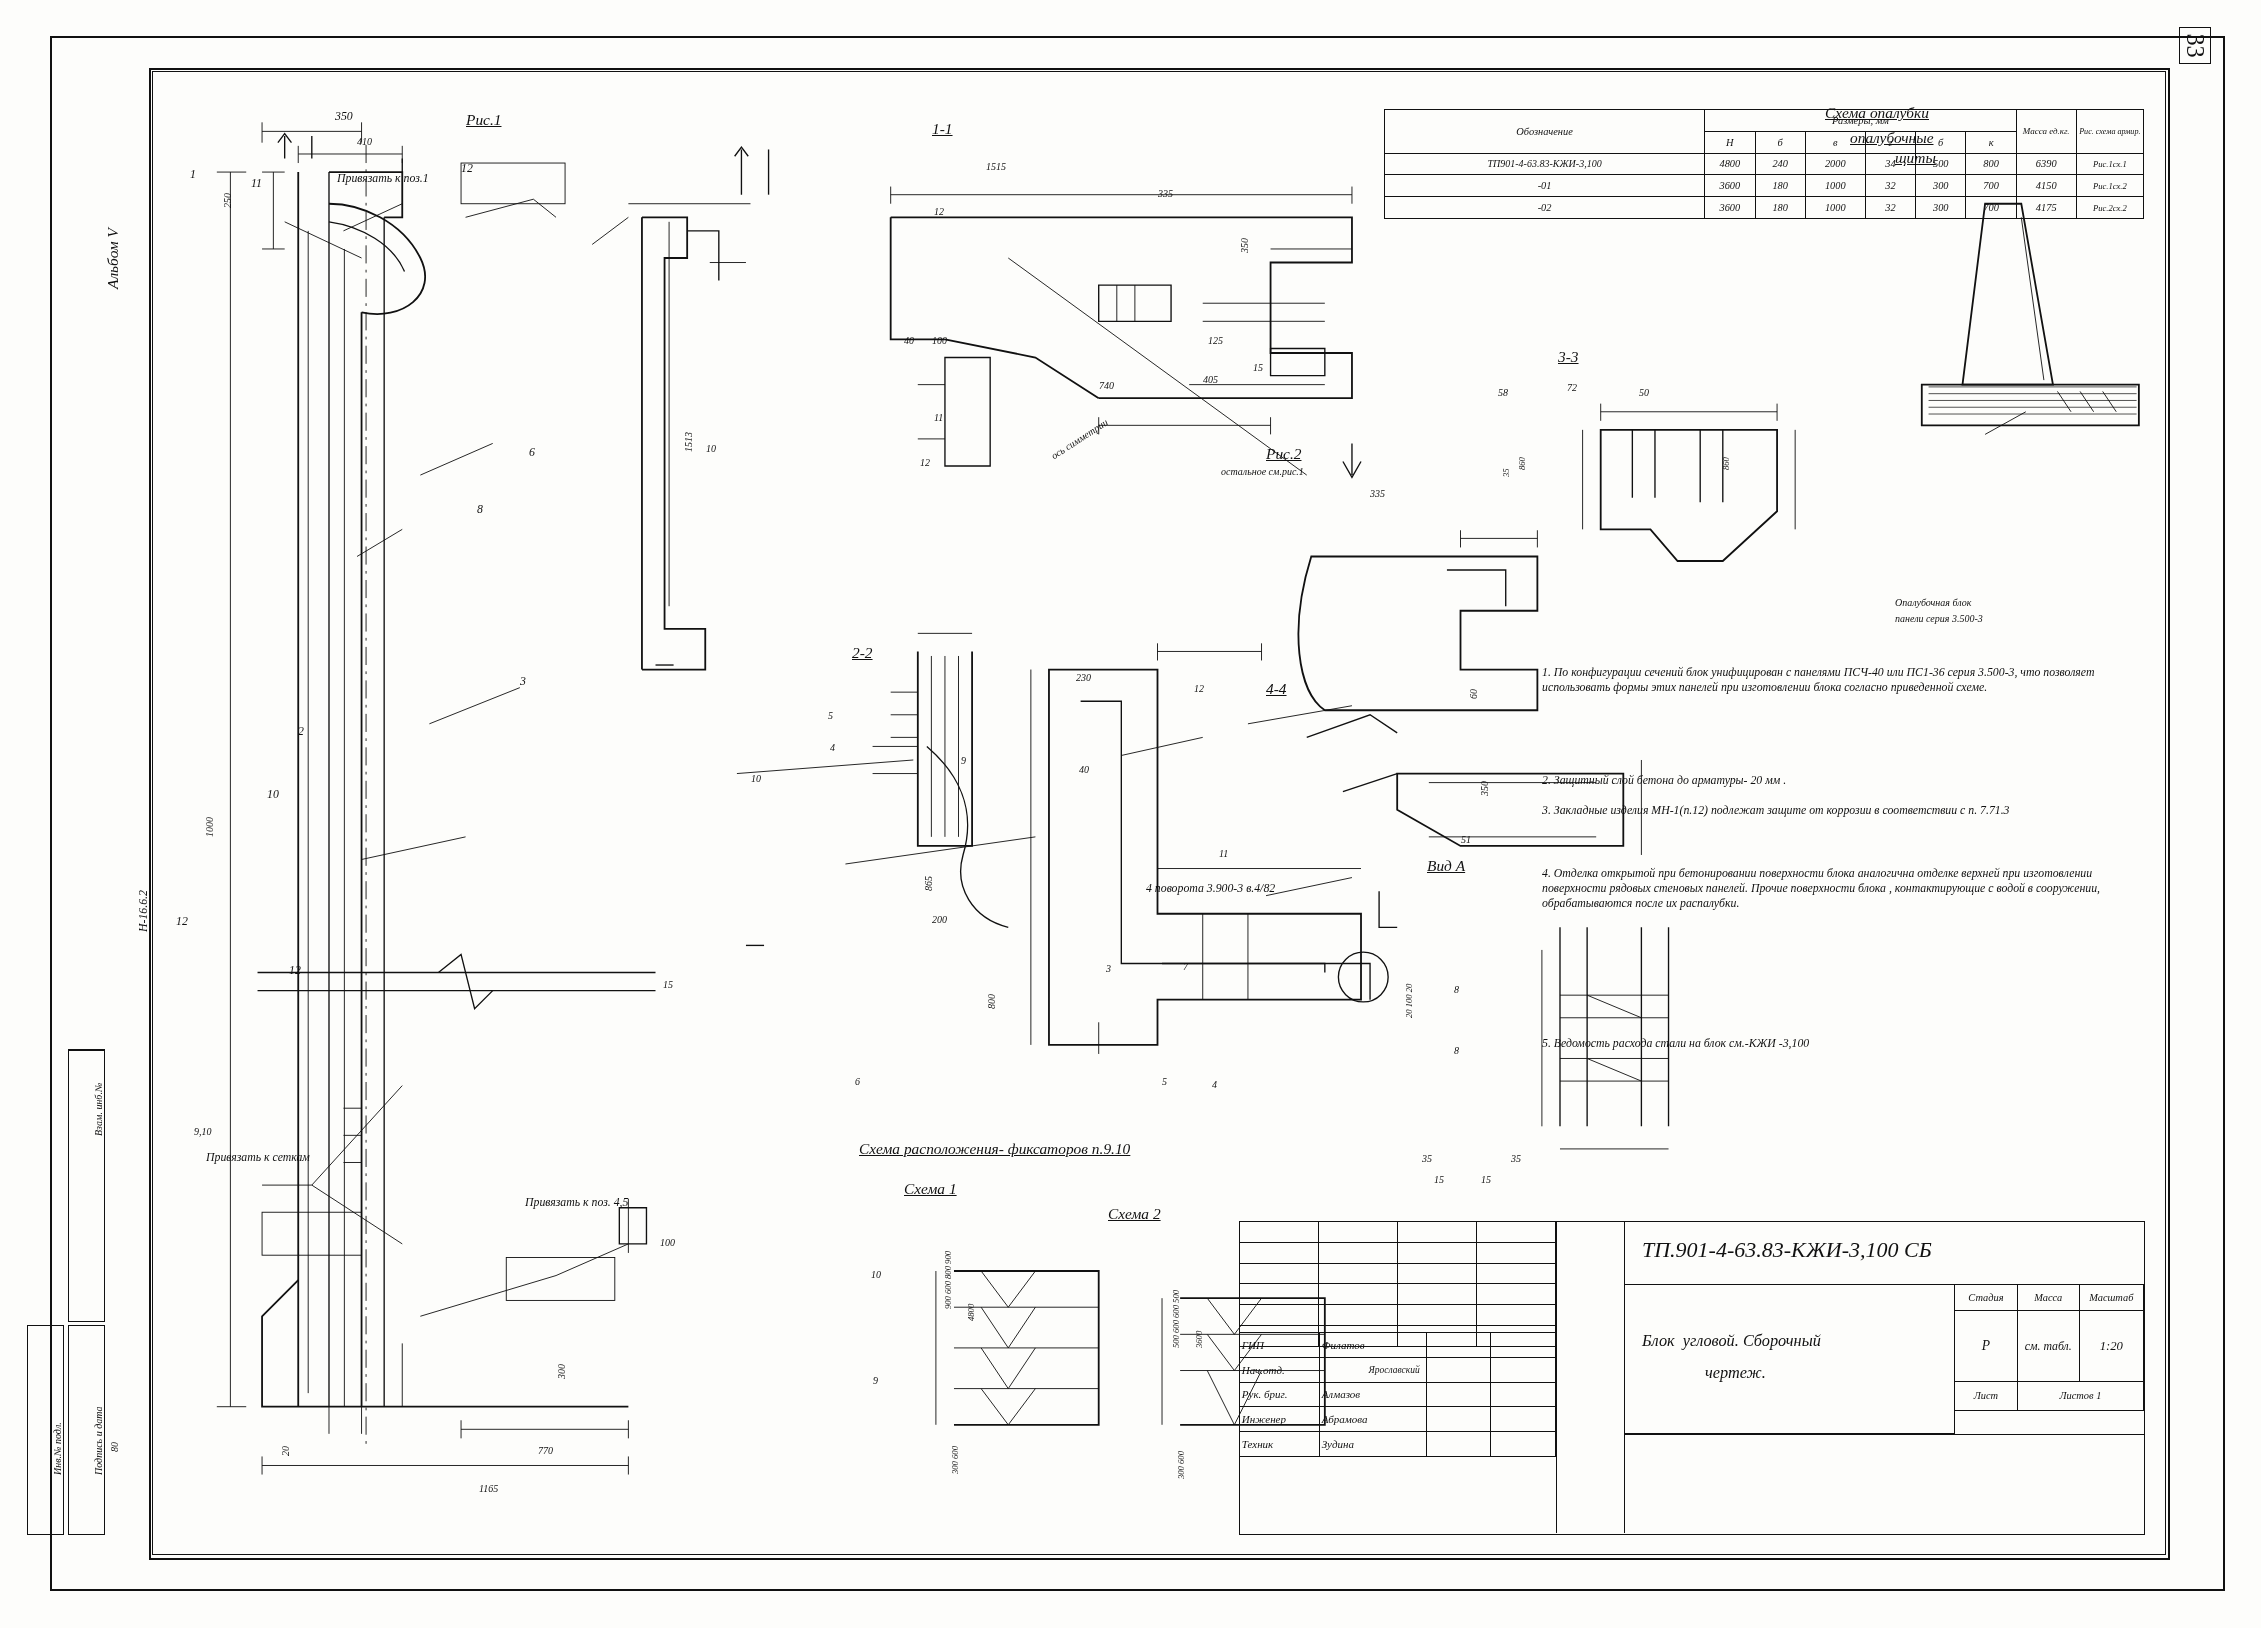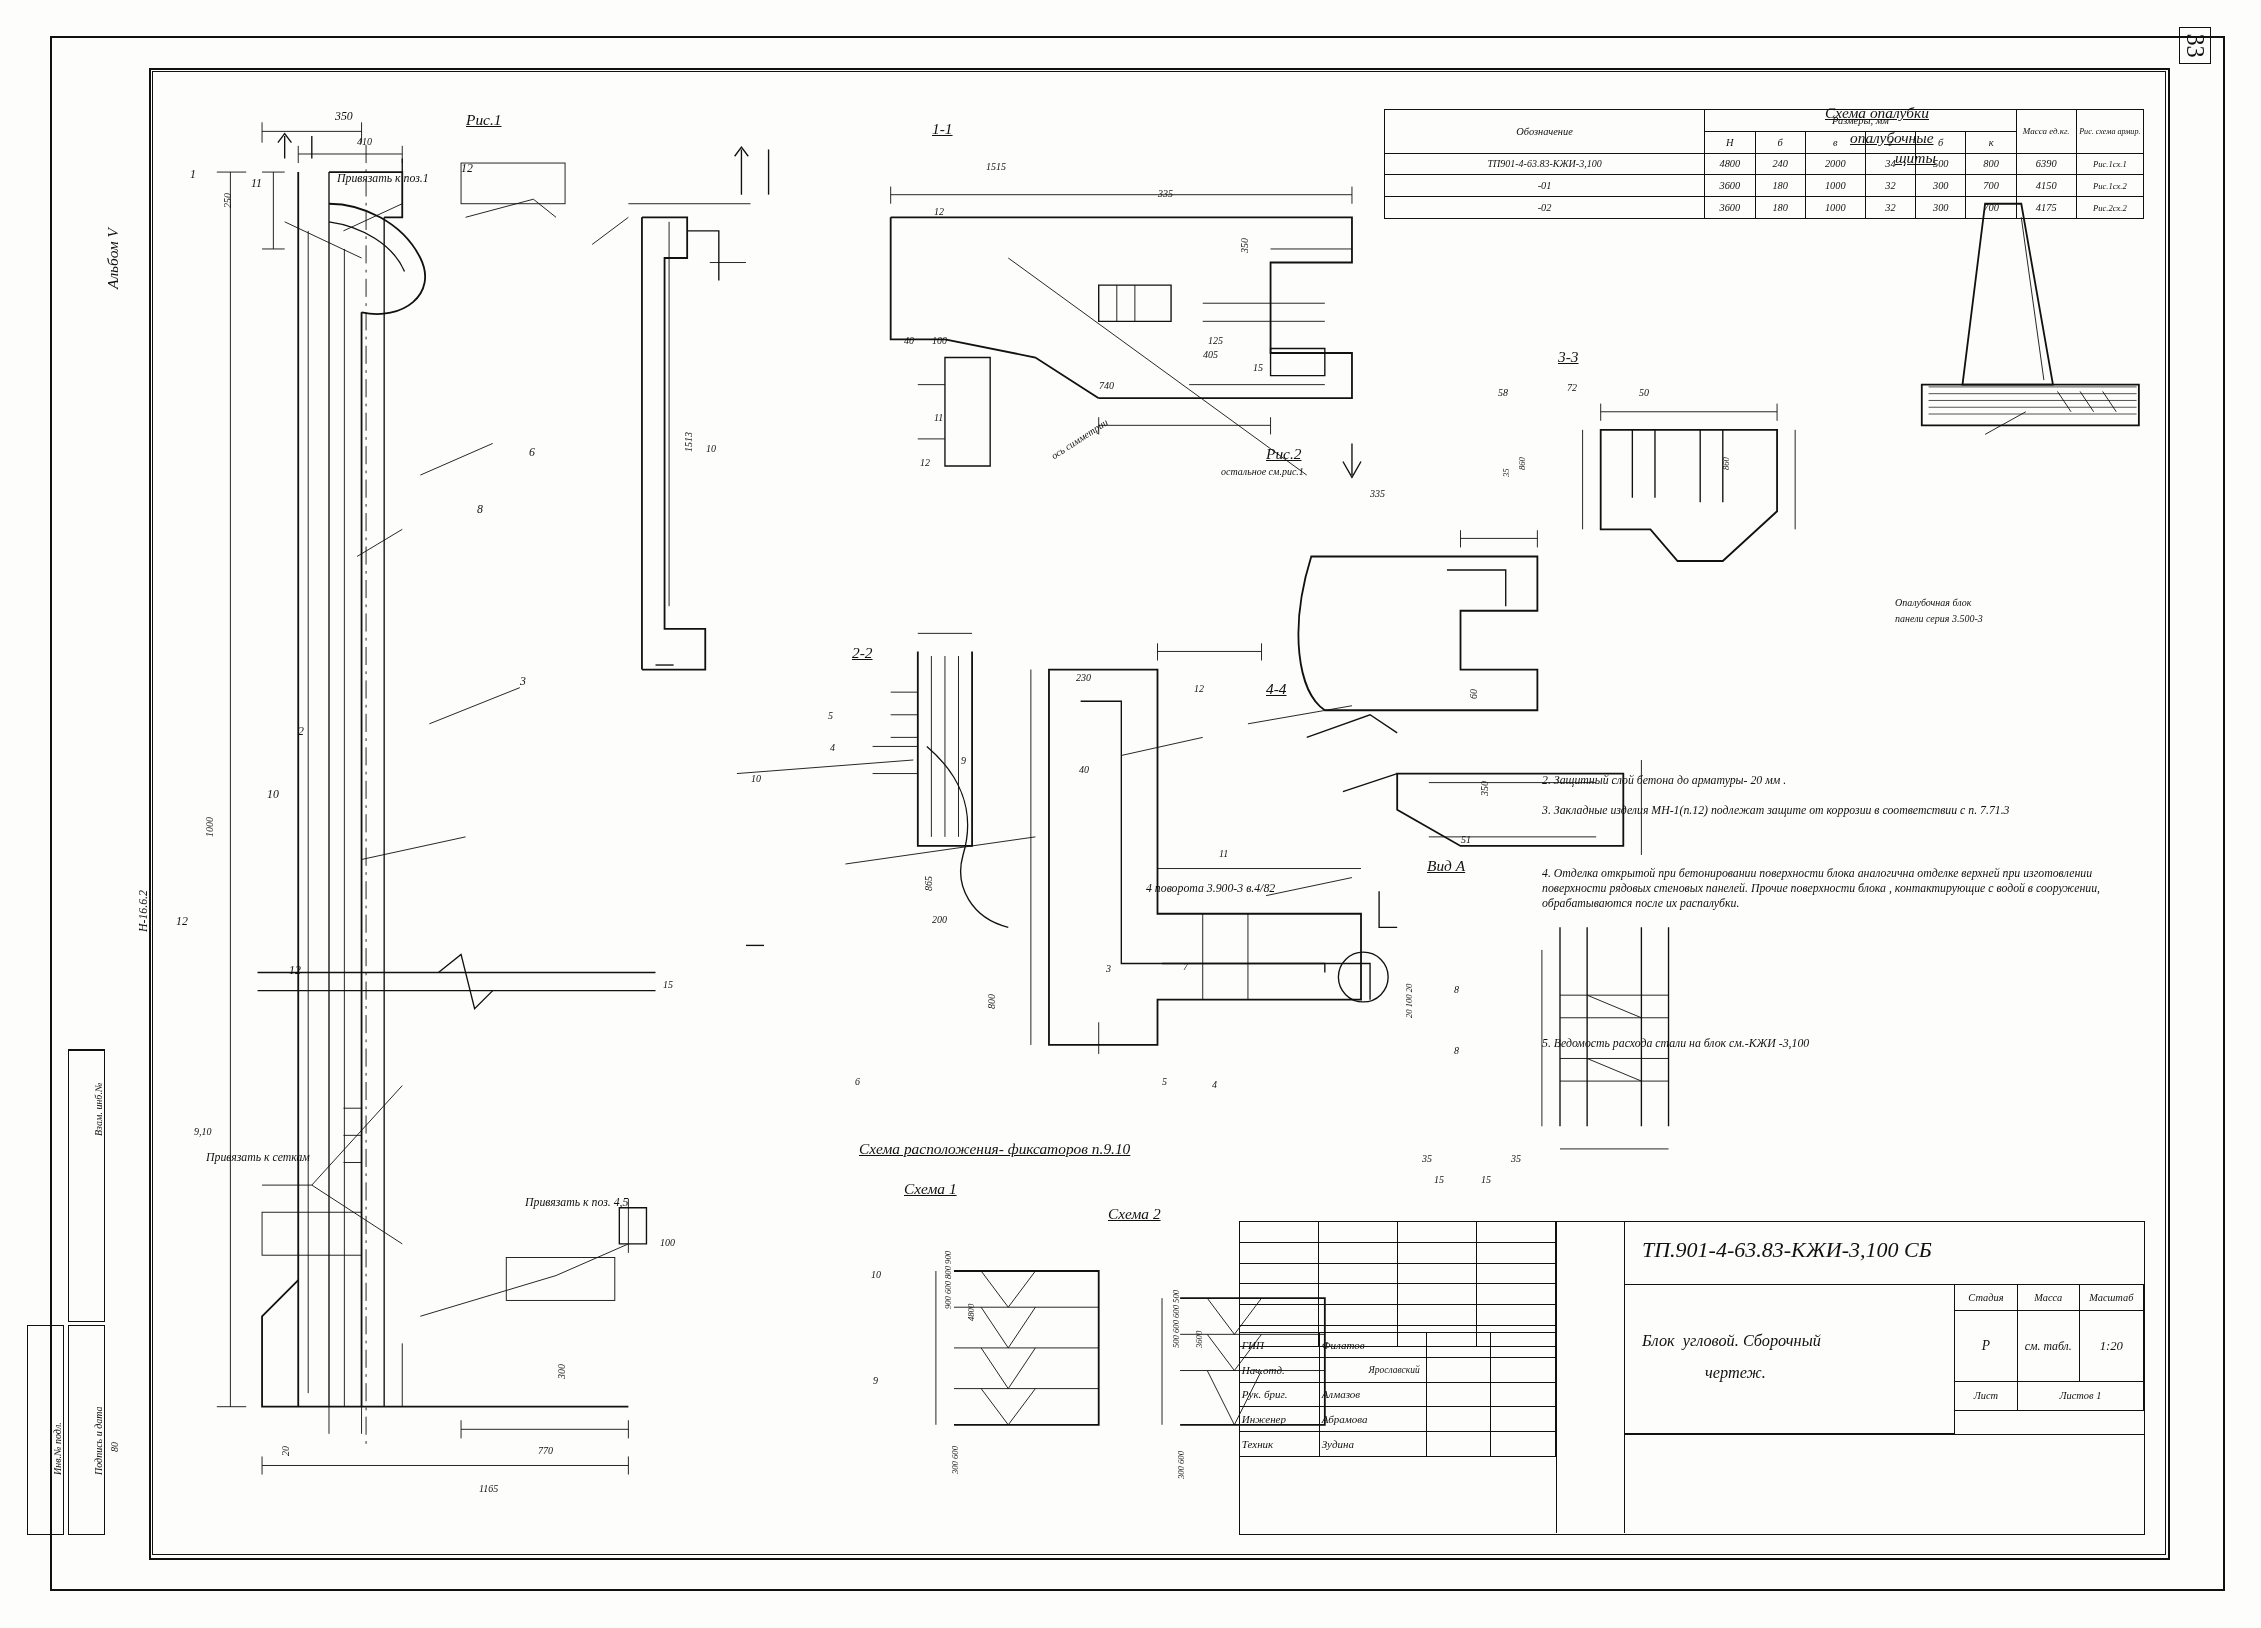--- a/index.html
+++ b/index.html
@@ -315,21 +315,21 @@
   <div class="txt sm hand" style="left:683px;top:452px;transform:rotate(-90deg);transform-origin:0 0;">1513</div>
   <div class="txt sm hand" style="left:660px;top:1237px;">100</div>
   <div class="txt sm hand" style="left:663px;top:979px;">15</div>
   <div class="txt sm hand" style="left:706px;top:443px;">10</div>
 
   <div class="txt big hand ul" style="left:932px;top:120px;">1-1</div>
   <div class="txt sm hand" style="left:986px;top:161px;">1515</div>
   <div class="txt sm hand" style="left:1158px;top:188px;">335</div>
   <div class="txt sm hand" style="left:1239px;top:253px;transform:rotate(-90deg);transform-origin:0 0;">350</div>
   <div class="txt sm hand" style="left:1099px;top:380px;">740</div>
-  <div class="txt sm hand" style="left:1203px;top:349px;">405</div>
+  <div class="txt sm hand" style="left:1203px;top:374px;">405</div>
   <div class="txt sm hand" style="left:1208px;top:335px;">125</div>
   <div class="txt sm hand" style="left:1253px;top:362px;">15</div>
   <div class="txt sm hand" style="left:934px;top:206px;">12</div>
   <div class="txt sm hand" style="left:920px;top:457px;">12</div>
   <div class="txt sm hand" style="left:934px;top:412px;">11</div>
   <div class="txt sm hand" style="left:1049px;top:452px;transform:rotate(-33deg);transform-origin:0 0;">ось симметрии</div>
   <div class="txt sm hand" style="left:904px;top:335px;">40</div>
   <div class="txt sm hand" style="left:932px;top:335px;">100</div>
 
   <div class="txt big hand ul" style="left:1266px;top:445px;">Рис.2</div>
@@ -389,20 +389,21 @@
   <div class="txt big hand ul" style="left:1108px;top:1205px;">Схема 2</div>
   <div class="txt sm hand" style="left:871px;top:1269px;">10</div>
   <div class="txt sm hand" style="left:873px;top:1375px;">9</div>
   <div class="txt xs hand" style="left:943px;top:1309px;transform:rotate(-90deg);transform-origin:0 0;">900 600 800 900</div>
   <div class="txt xs hand" style="left:966px;top:1321px;transform:rotate(-90deg);transform-origin:0 0;">4800</div>
   <div class="txt xs hand" style="left:950px;top:1474px;transform:rotate(-90deg);transform-origin:0 0;">300 600</div>
   <div class="txt xs hand" style="left:1171px;top:1348px;transform:rotate(-90deg);transform-origin:0 0;">500 600 600 500</div>
   <div class="txt xs hand" style="left:1194px;top:1348px;transform:rotate(-90deg);transform-origin:0 0;">3600</div>
   <div class="txt xs hand" style="left:1176px;top:1479px;transform:rotate(-90deg);transform-origin:0 0;">300 600</div>
 
+  <div class="note" style="left:1542px;top:665px;width:606px;">1. По конфигурации сечений   блок  унифицирован с панелями ПСЧ-40 или  ПС1-36 серия 3.500-3, что позволяет использовать формы  этих панелей  при изготовлении блока согласно  приведенной схеме.</div>
   <div class="note" style="left:1542px;top:773px;width:606px;">2. Защитный  слой  бетона  до арматуры- 20 мм .</div>
   <div class="note" style="left:1542px;top:803px;width:606px;">3. Закладные  изделия МН-1(п.12) подлежат защите  от коррозии  в соответствии с п. 7.71.3</div>
   <div class="note" style="left:1542px;top:866px;width:606px;">4. Отделка  открытой  при бетонировании поверхности  блока аналогична отделке верхней при изготовлении поверхности  рядовых стеновых панелей. Прочие  поверхности   блока , контактирующие с водой  в сооружении, обрабатываются после  их распалубки.</div>
   <div class="note" style="left:1542px;top:1036px;width:606px;">5. Ведомость  расхода  стали на блок см.-КЖИ -3,100</div>
 
 
   <div style="position:absolute;left:1239px;top:1221px;width:904px;height:312px;border:1.8px solid #111;"></div>
 
   <table style="left:1239px;top:1221px;width:317px;">
     <tbody>

